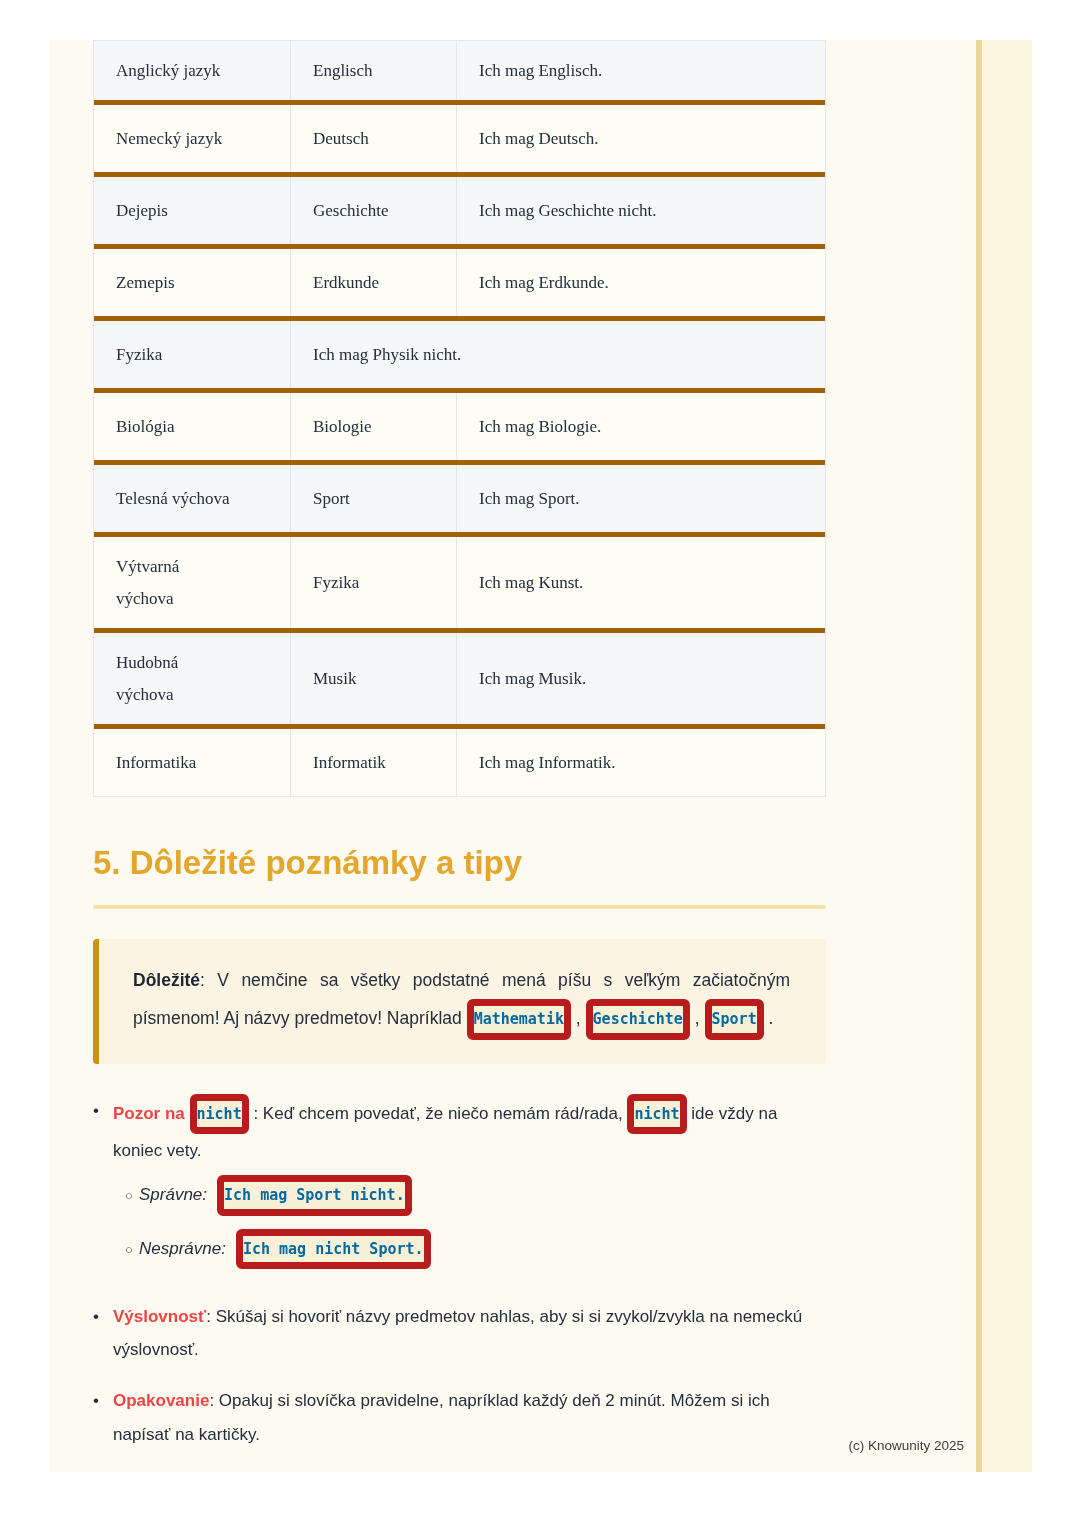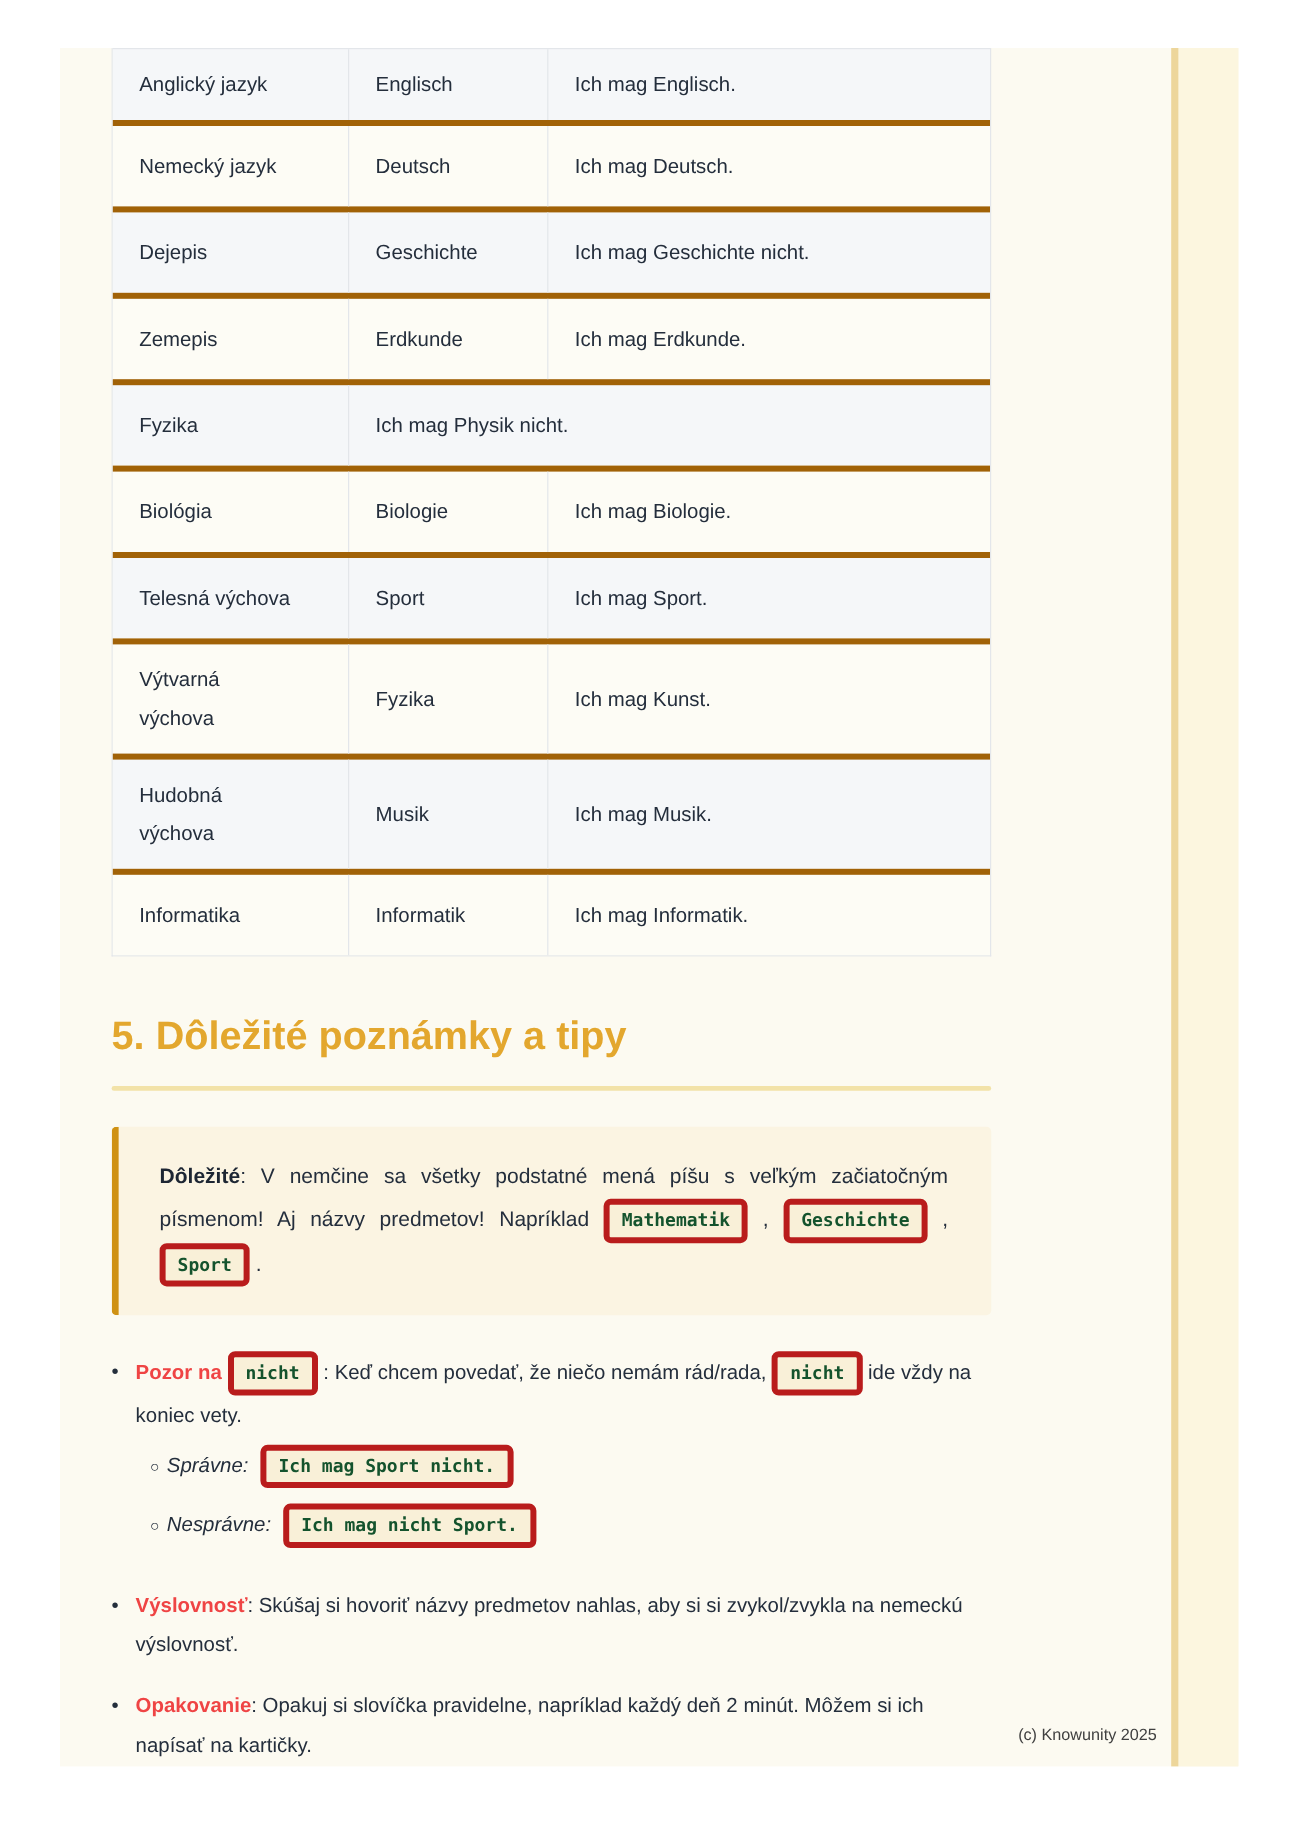--- a/index.html
+++ b/index.html
@@ -10,21 +10,21 @@
 
   .paper { position:absolute; left:50px; top:40px; width:982px; height:1432px; background:#fcfaf1; }
 
   .accent-strip { position:absolute; top:0; right:0; width:50px; height:100%; background:#fcf6df; }
   .accent-line  { position:absolute; top:0; right:50px; width:6px; height:100%; background:#edd69b; }
 
   .content { position:absolute; left:43px; top:0; width:733px; }
 
   
   .subjects-table { width:733px; border:1px solid #e3e6ea; border-top:none; }
-  .subjects-table .row { display:flex; min-height:72px; }
+  .subjects-table .row { display:flex; min-height:72px;font-family:Liberation Serif, serif; }
   .subjects-table .row + .row { border-top:5px solid #a16207; }
   .subjects-table .row:first-of-type { min-height:60px; border-top:1px solid #e3e6ea; }
   .subjects-table .row:nth-of-type(odd)  { background:#f5f7f9; }
   .subjects-table .row:nth-of-type(even) { background:#fdfcf5; }
   .cell { display:flex; align-items:center; padding:14px 22px; font-size:17px; line-height:1.85; color:#242e3c; }
   .cell-sk { width:197px; border-right:1px solid #e3e6ea; white-space:pre-line; }
   .cell-de { width:166px; border-right:1px solid #e3e6ea; }
   .cell-sent { width:343px; }
 
   
@@ -34,25 +34,25 @@
   
   .callout { margin-top:30px; width:733px; background:#fbf4e2; border-left:6px solid #cf9113; border-radius:4px; padding:24px 36px 24px 34px; }
   .callout-text { font-size:17.5px; line-height:2.05; text-align:justify; color:#242e3c; }
   .callout-text strong { font-weight:bold; color:#1d2633; }
 
   
   .badge {
     display:inline-block;
     font-family:"DejaVu Sans Mono", monospace;
     font-size:15px; font-weight:bold;
-    color:#14532d;
+    color:#0369a1;
     background:#f9f0d8;
-    border:5px solid #b91c1c;
+    border:7px solid #b91c1c;
     border-radius:6px;
-    padding:2px 10px;
+    padding:2px 0;
     line-height:1.5;
     white-space:nowrap;
   }
 
   
   .tips { margin-top:30px; width:733px; }
   .tip { display:flex; margin-bottom:18px; }
   .tip-marker { width:20px; flex:0 0 20px; font-size:17px; line-height:1.95; color:#242e3c; }
   .tip-body { flex:1; font-size:17px; line-height:1.95; color:#242e3c; }
   .tip-body strong { font-weight:bold; color:#ef4444; }

